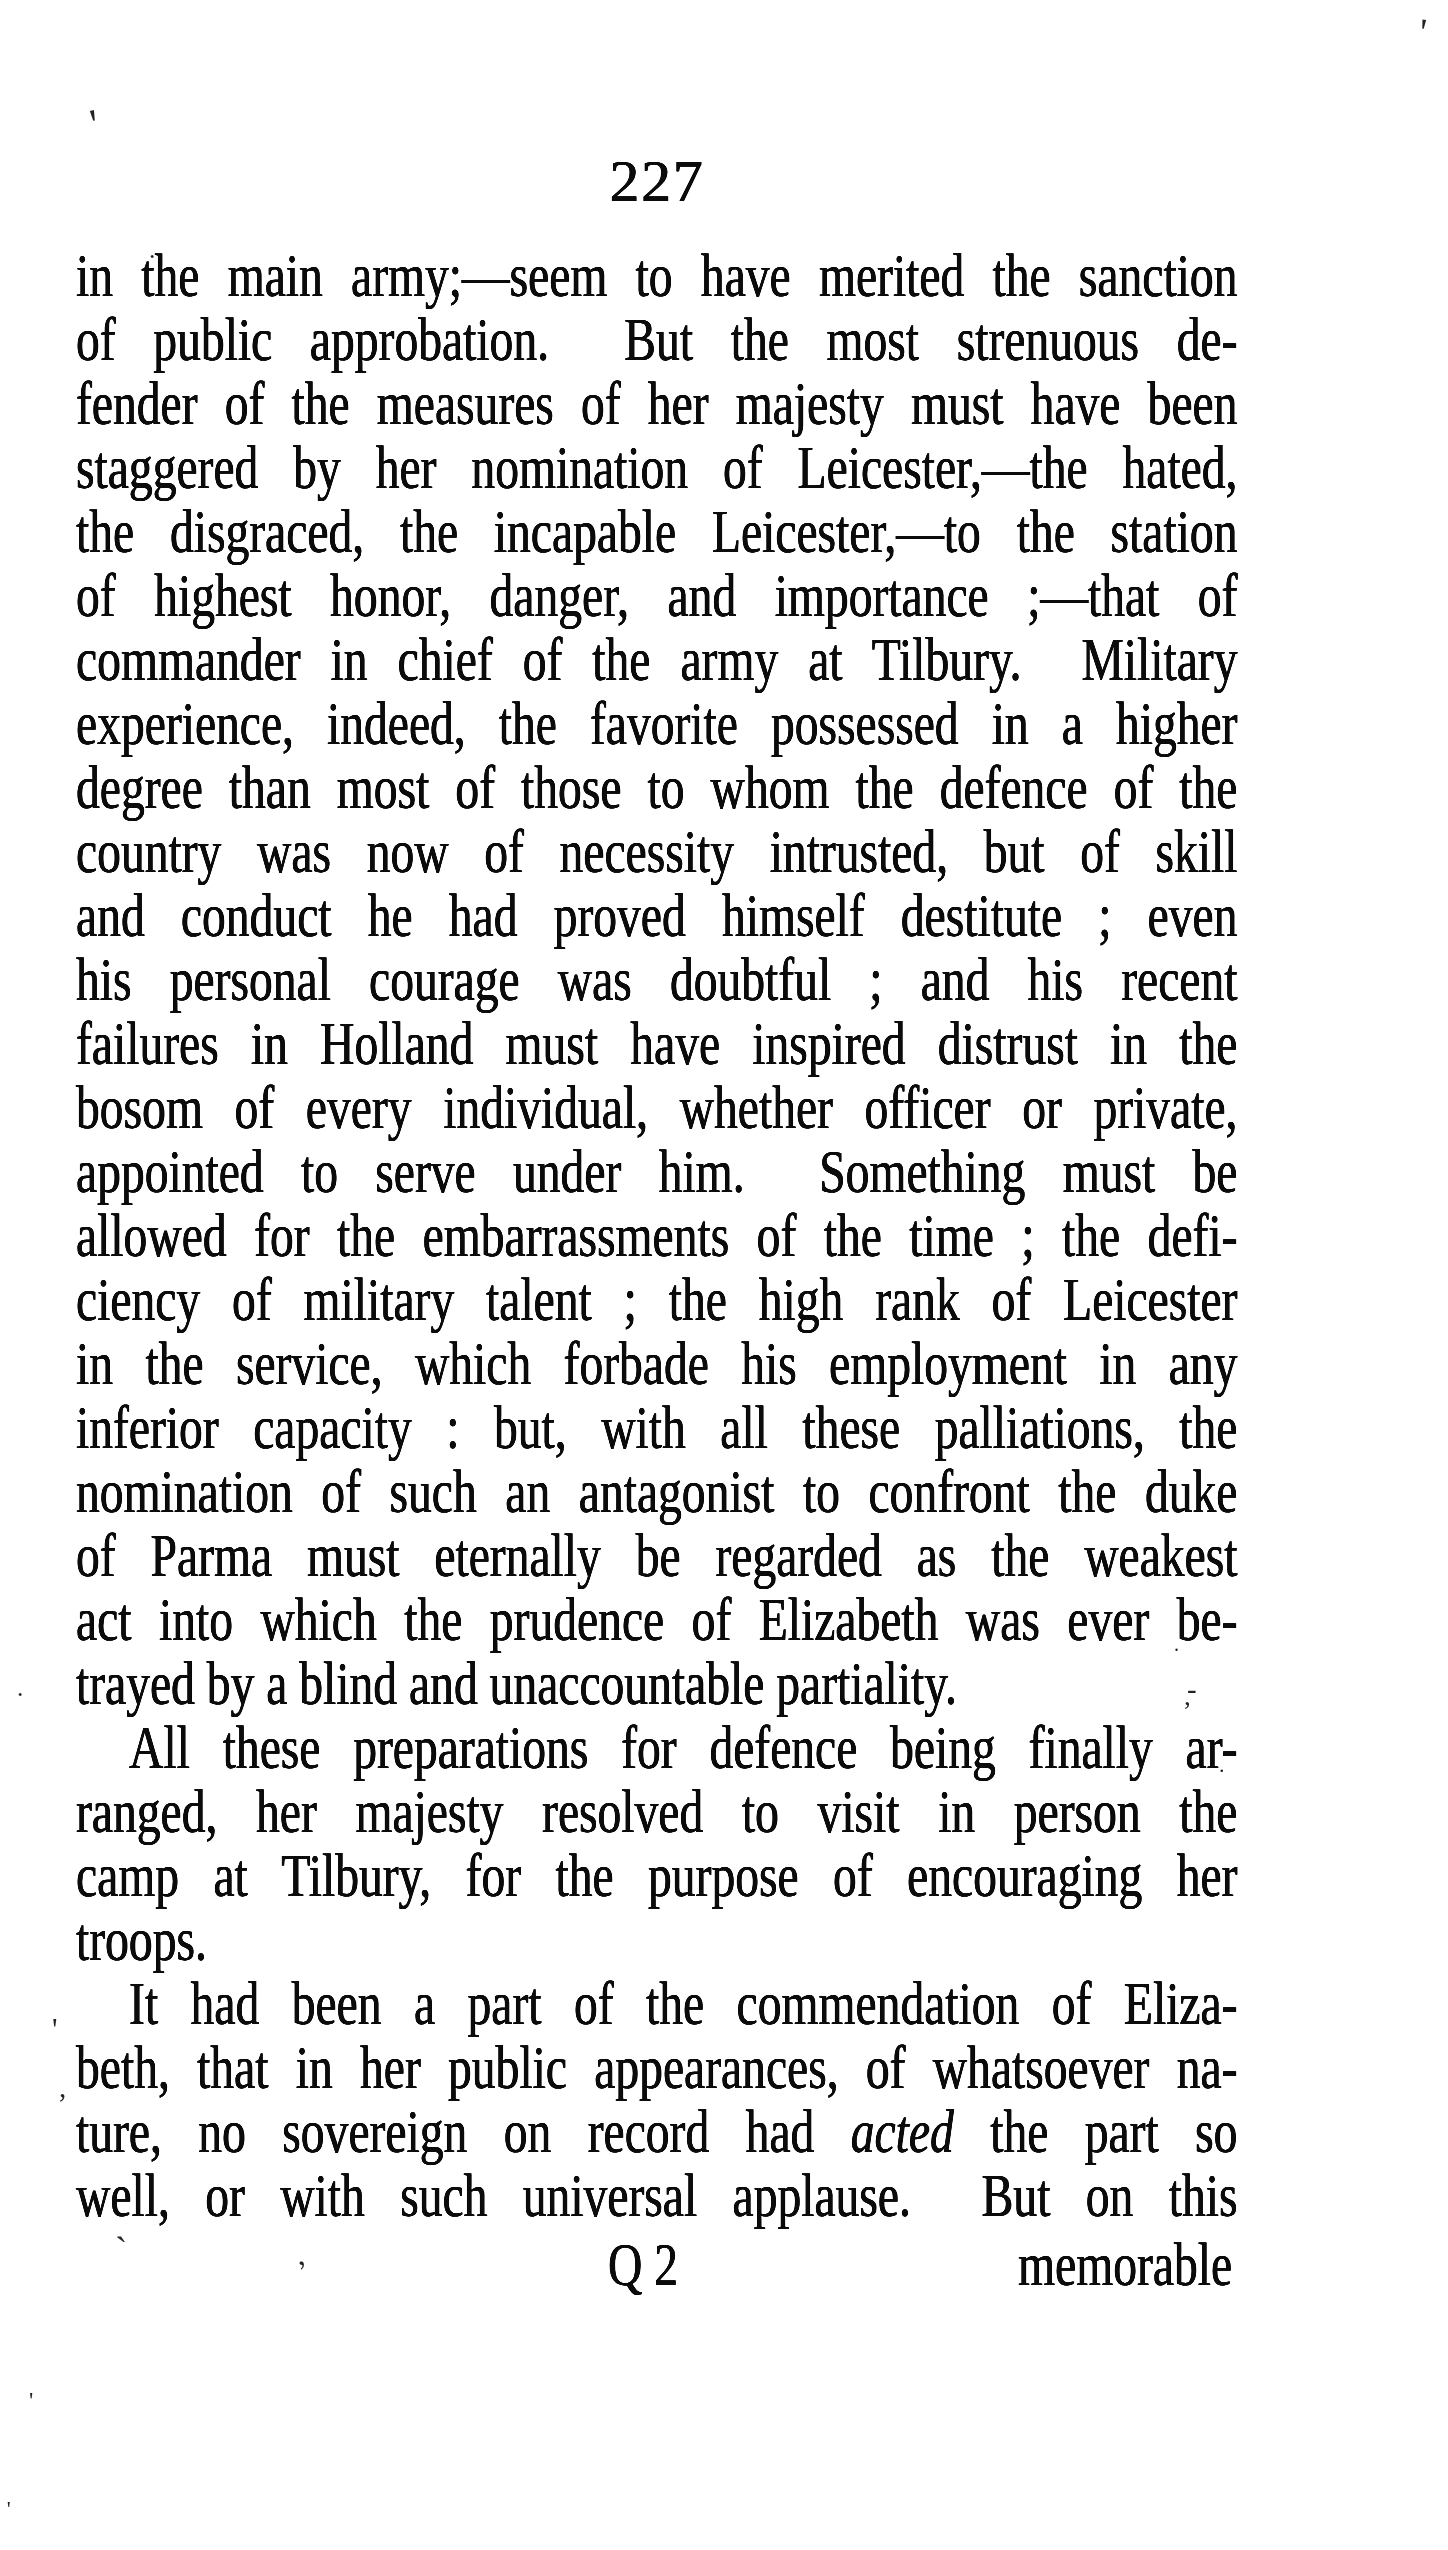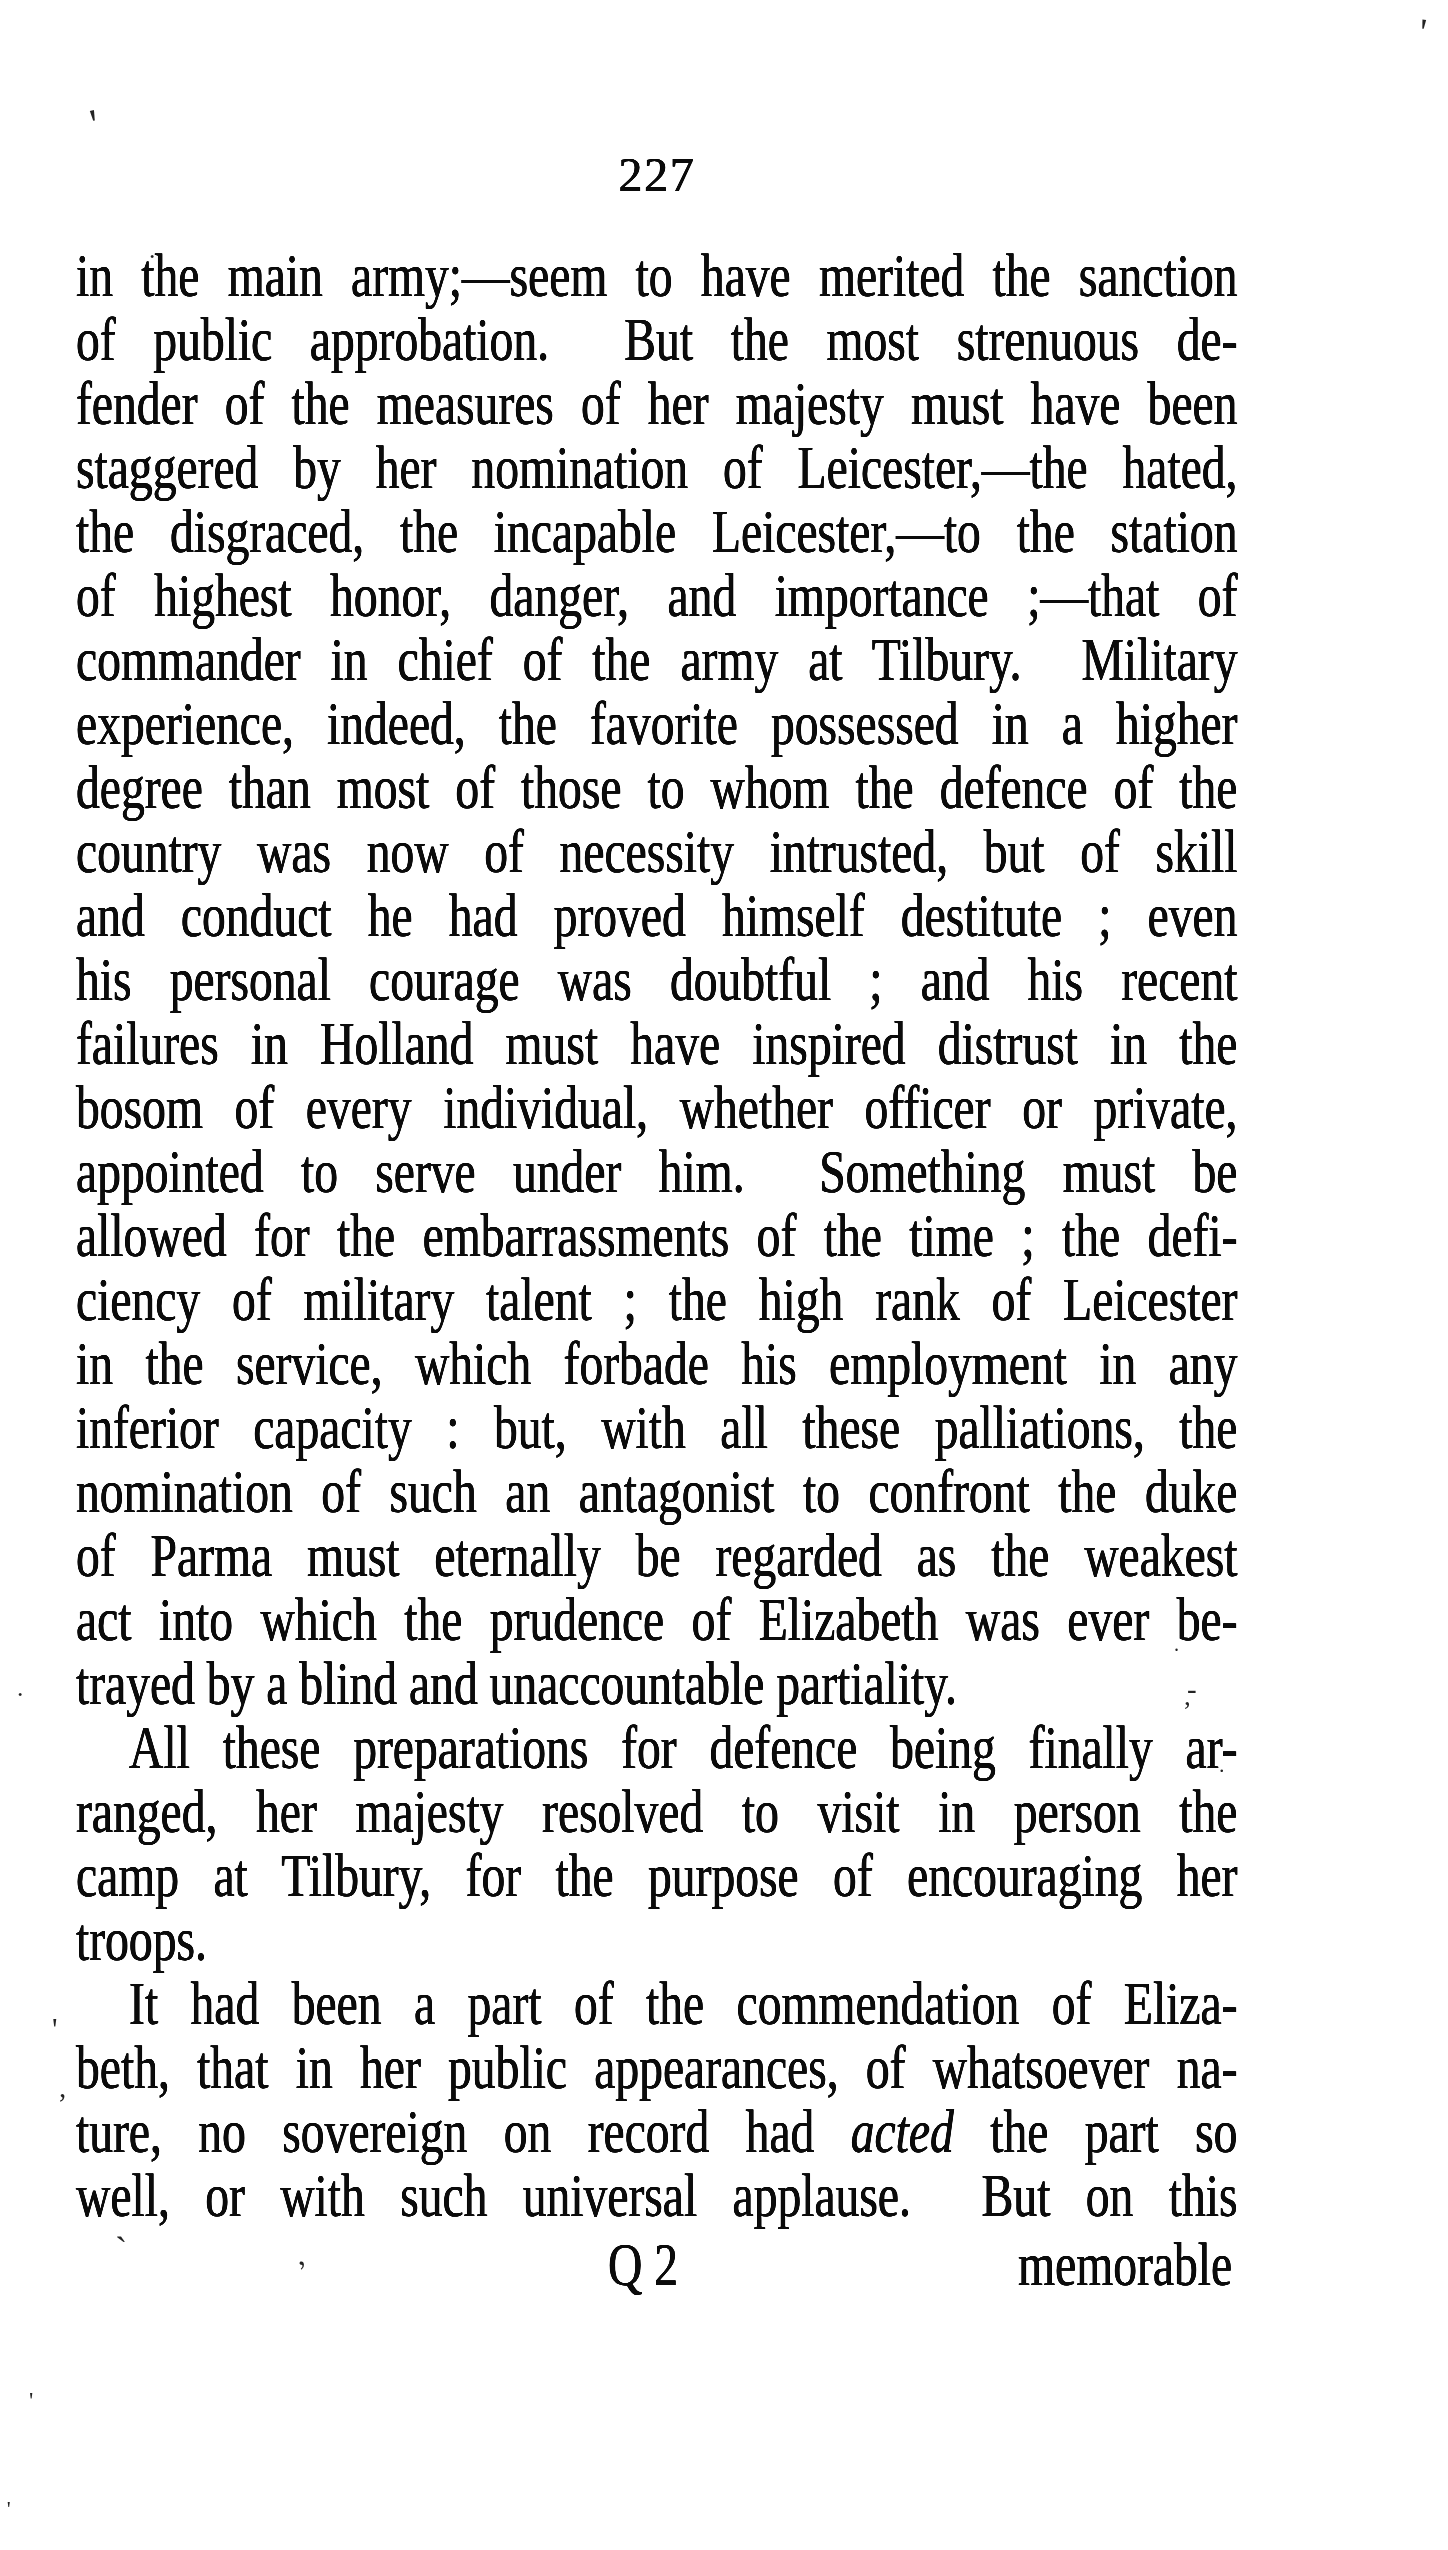--- a/index.html
+++ b/index.html
@@ -8,21 +8,21 @@
     width:1449px;height:2550px;
     background:#ffffff;
     color:#0b0b0b;
     font-family:"Liberation Serif","DejaVu Serif",serif;
     overflow:hidden;
   }
   .pagenum{
     position:absolute;
     top:147px;left:76px;width:1162px;
     text-align:center;
-    font-size:48px;
+    font-size:60px;
     letter-spacing:1.7px;
     text-shadow:0.4px 0 #000,-0.3px 0 #000,0 0.3px #000;
   }
   
   .text{
     position:absolute;
     top:244px;left:76px;
     width:1489px;
     transform:scaleX(0.78);
     transform-origin:top left;

